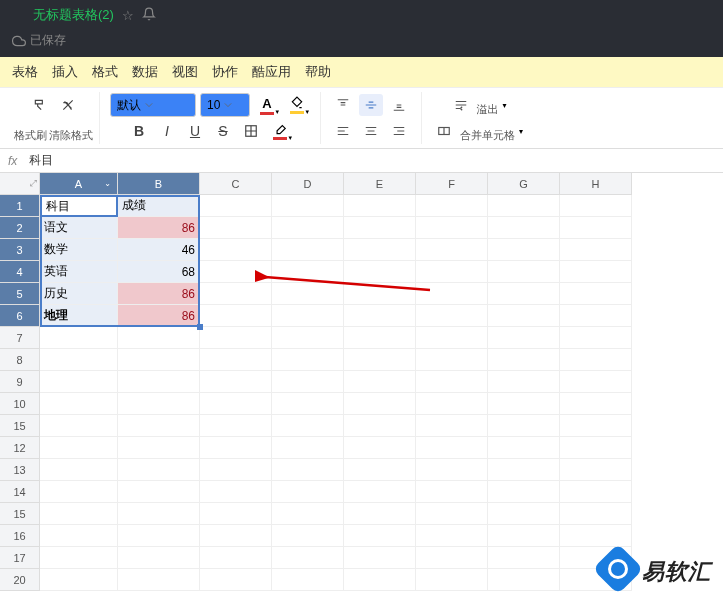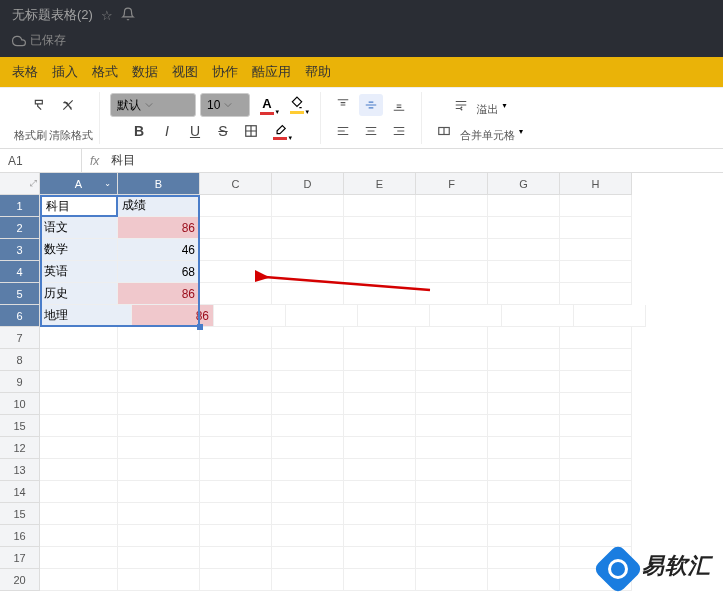--- a/index.html
+++ b/index.html
@@ -1,34 +1,34 @@
 <!DOCTYPE html>
 <html><head>
 <meta charset="utf-8">
 <style>
 * { margin: 0; padding: 0; box-sizing: border-box; font-family: "Microsoft YaHei", Arial, sans-serif; }
 body { background: #fff; width: 723px; height: 599px; overflow: hidden; position: relative; }
 
 .titlebar { background: #2a2d34; color: #fff; padding: 6px 12px; font-size: 13px; display: flex; align-items: center; gap: 8px; }
-.titlebar .title { color: #a3a3a3; }
+.titlebar .title { color: #22c55e; margin-left: 21px; }
 .titlebar .icon { color: #888; font-size: 13px; }
 
 .save-status { background: #2a2d34; color: #888; padding: 2px 12px 8px; font-size: 12px; display: flex; align-items: center; gap: 4px; }
 
-.menubar { background: #eab308; padding: 6px 12px; display: flex; gap: 14px; font-size: 13px; color: #333; border-bottom: 1px solid #eee; }
+.menubar { background: #fef9c3; padding: 6px 12px; display: flex; gap: 14px; font-size: 13px; color: #333; border-bottom: 1px solid #eee; }
 .menubar .item { cursor: pointer; }
 
 .toolbar { background: #fff; padding: 4px 8px; display: flex; align-items: flex-start; border-bottom: 1px solid #ddd; }
 .tool-group { display: flex; flex-direction: column; align-items: center; padding: 0 6px; border-right: 1px solid #eee; }
 .tool-group:last-child { border-right: none; }
 .tool-row { display: flex; align-items: center; gap: 4px; height: 26px; }
 .tool-btn { width: 24px; height: 22px; display: flex; align-items: center; justify-content: center; cursor: pointer; border-radius: 3px; color: #444; font-size: 14px; }
 .tool-label { font-size: 11px; color: #555; margin-top: 8px; }
 
-.dropdown { border: 1px solid #ccc; border-radius: 3px; padding: 2px 6px; font-size: 12px; display: flex; align-items: center; gap: 4px; min-width: 50px; background: #a3a3a3; cursor: pointer; height: 24px; }
+.dropdown { border: 1px solid #ccc; border-radius: 3px; padding: 2px 6px; font-size: 12px; display: flex; align-items: center; gap: 4px; min-width: 50px; background: #3b82f6; cursor: pointer; height: 24px; }
 .dropdown svg.caret { width: 8px; height: 8px; }
 
 .font-btn { width: 26px; height: 24px; display: flex; flex-direction: column; align-items: center; justify-content: center; cursor: pointer; font-size: 13px; position: relative; }
 .font-btn .underline-bar { height: 3px; width: 14px; margin-top: 1px; }
 .font-btn .caret-side { position: absolute; right: 1px; bottom: 1px; font-size: 7px; }
 
 .btn-italic { font-style: italic; }
 .btn-strike { text-decoration: line-through; }
 .btn-under { text-decoration: underline; }
 
@@ -52,21 +52,21 @@
 .cell.sel { background: #e8eef7; }
 .cell.hl { background: #f0c8cc; }
 .cell.dup { color: #9a0c1a; }
 
 .sel-border { position: absolute; border: 2px solid #4a7dc9; pointer-events: none; }
 .active-cell-border { position: absolute; border: 2px solid #4a7dc9; background: #fff; pointer-events: none; }
 .sel-handle { position: absolute; width: 6px; height: 6px; background: #4a7dc9; pointer-events: none; }
 
 .arrow-annot { position: absolute; pointer-events: none; }
 
-.watermark { position: absolute; right: 12px; bottom: 12px; display: flex; align-items: flex-start; gap: 6px; }
+.watermark { position: absolute; right: 12px; bottom: 12px; display: flex; align-items: flex-end; gap: 6px; }
 .watermark .logo { width: 36px; height: 36px; background: #1a7de0; border-radius: 8px; transform: rotate(45deg); display: flex; align-items: center; justify-content: center; }
 .watermark .logo-inner { width: 20px; height: 20px; border: 3px solid #fff; border-radius: 50%; transform: rotate(-45deg); position: relative; }
 .watermark .text { font-size: 22px; font-weight: bold; font-style: italic; color: #222; letter-spacing: 1px; }
 
 .expand-icon { font-size: 9px; color: #888; }
 svg.ico { width: 14px; height: 14px; }
 </style>
 </head>
 <body>
 
@@ -223,21 +223,20 @@
           </svg>
         </span>
       <span class="tool-label">合并单元格</span>
       <span style="font-size:8px;">▾</span>
     </div>
   </div>
 
 </div>
 
 <div class="cellref-bar">
-  <div class="cellref">A1</div>
   <span class="fx-label">fx</span>
   <span class="fx-content">科目</span>
 </div>
 
 <div id="grid" style="position:relative;">
   <div style="display:flex;">
     <div class="corner">
       <span class="expand-icon">⤢</span>
     </div>
     <div class="col-headers" id="colheaders">
@@ -319,21 +318,21 @@
           <div class="cell sel" style="width: 78px;">历史</div>
           <div class="cell hl dup r" style="width: 82px;">86</div>
           <div class="cell" style="width: 72px;"></div>
           <div class="cell" style="width: 72px;"></div>
           <div class="cell" style="width: 72px;"></div>
           <div class="cell" style="width: 72px;"></div>
           <div class="cell" style="width: 72px;"></div>
           <div class="cell" style="width: 72px;"></div>
         </div>
         <div class="row">
-          <div class="cell sel" style="width: 92px;">地理</div>
+          <div class="cell sel" style="width: 78px; font-weight: bold;">地理</div>
           <div class="cell hl dup r" style="width: 82px;">86</div>
           <div class="cell" style="width: 72px;"></div>
           <div class="cell" style="width: 72px;"></div>
           <div class="cell" style="width: 72px;"></div>
           <div class="cell" style="width: 72px;"></div>
           <div class="cell" style="width: 72px;"></div>
           <div class="cell" style="width: 72px;"></div>
         </div>
         <div class="row">
           <div class="cell" style="width: 78px;"></div>

